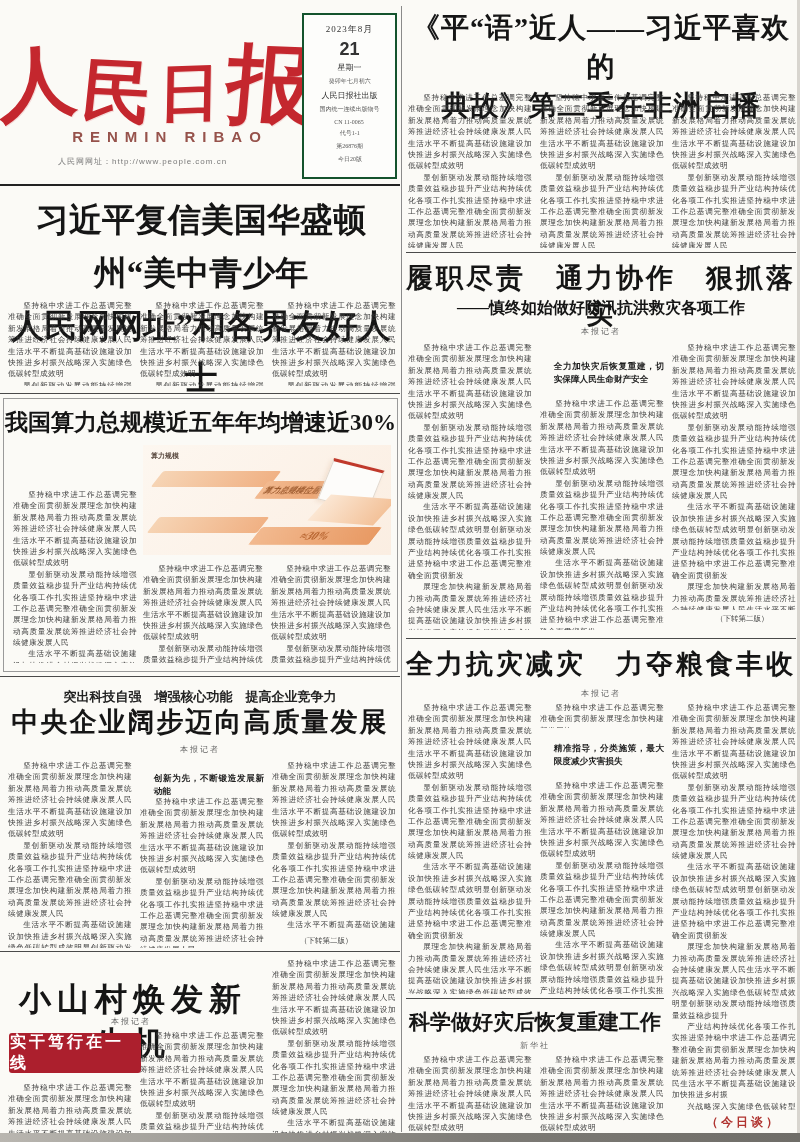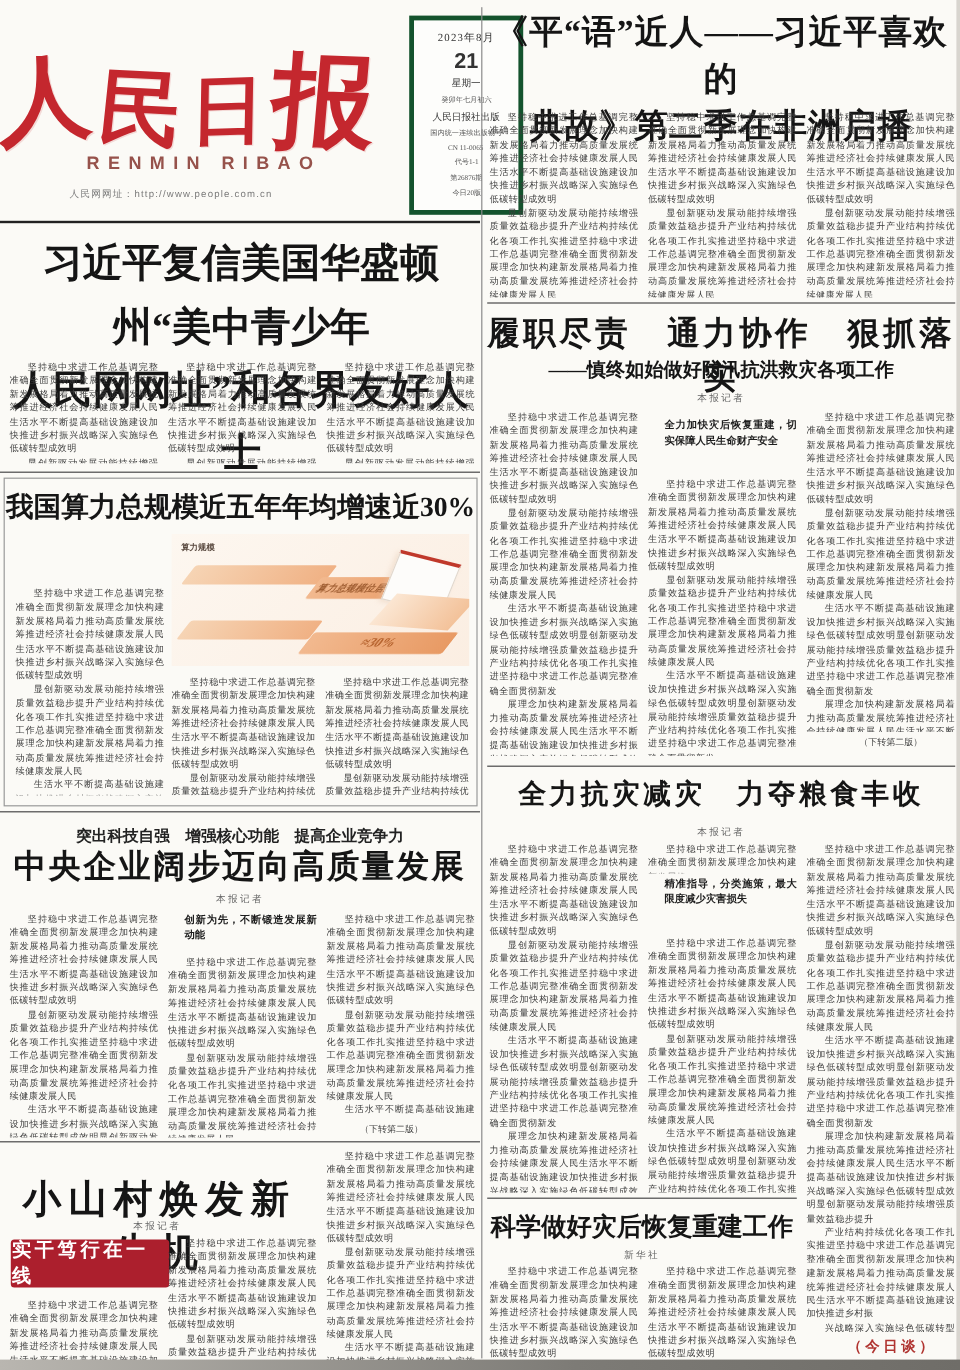--- a/index.html
+++ b/index.html
@@ -22,36 +22,36 @@
   #logo .c1 { font-size:78px; transform:rotate(-6deg) translateY(-6px); }
   #logo .c2 { font-size:70px; transform:rotate(3deg); }
   #logo .c3 { font-size:62px; transform:rotate(-2deg) translateY(-4px); }
   #logo .c4 { font-size:86px; transform:rotate(2deg); }
   #logo-latin { position:absolute; left:70px; top:128px; width:200px; text-align:center;
     font-family:"Liberation Sans",sans-serif; font-weight:bold; font-size:15px;
     letter-spacing:7px; color:#96524b; }
   #url-line { position:absolute; left:58px; top:156px; font-size:8px; color:#7a7a7a;
     font-family:"Liberation Sans",sans-serif; letter-spacing:1px; }
   #datebox { position:absolute; left:302px; top:13px; width:95px; height:166px;
-    border:4px solid #14532d; background:#fdfdfb; display:flex; flex-direction:column;
-    align-items:center; padding-top:8px; gap:4px; text-align:center; color:#333;margin-left:39px; }
+    border:2px solid #14532d; background:#fdfdfb; display:flex; flex-direction:column;
+    align-items:center; padding-top:8px; gap:4px; text-align:center; color:#333; }
   #datebox .ym { font-size:9px; letter-spacing:1px; }
   #datebox .day { font-size:18px; font-weight:bold; font-family:"Liberation Sans",sans-serif; line-height:1; }
   #datebox .wd { font-size:8px; }
   #datebox .small { font-size:6.5px; color:#555; transform:scale(.92); }
   
   .headline { position:absolute; color:#151515; font-weight:bold; text-align:center; }
   .kicker { position:absolute; color:#222; font-weight:bold; text-align:center; }
   .byline { position:absolute; font-size:8px; color:#666; text-align:center; letter-spacing:2px; }
   
   .col { position:absolute; font-size:7.6px; line-height:1.5; color:#3e3e3e;
     text-align:justify; overflow:hidden; letter-spacing:.4px; filter:blur(.35px); }
   .col p { text-indent:2em; margin:0; }
   .bold-para { position:absolute; font-size:8.6px; font-weight:bold; color:#1d1d1d;
-    line-height:1.55; text-align:justify; padding-left:1.6em; filter:blur(.2px); overflow:hidden; }
+    line-height:1.55; text-align:justify; padding-left:1.6em; filter:blur(.2px); overflow:hidden;margin-top:12px; }
   .turn-note { position:absolute; font-size:7.5px; color:#444; filter:blur(.25px); }
   .end-mark { position:absolute; font-size:12px; font-weight:bold; color:#b03430;
     letter-spacing:3px; filter:blur(.2px); }
   
   .red-badge { position:absolute; background:#ac1f2d; color:#fff; font-weight:bold;
     display:flex; align-items:center; justify-content:center; letter-spacing:3px;
     border-radius:2px; box-shadow:0 0 0 1px #ac1f2d; }
   
   #boxB { position:absolute; left:3px; top:398px; width:395px; height:274px;
     border:1px solid #9a9a9a; background:#fbfaf6; }
@@ -225,21 +225,21 @@
     </div>
   <div class="col" style="left:672px;top:342px;width:124px;height:268px;">
       <p>坚持稳中求进工作总基调完整准确全面贯彻新发展理念加快构建新发展格局着力推动高质量发展统筹推进经济社会持续健康发展人民生活水平不断提高基础设施建设加快推进乡村振兴战略深入实施绿色低碳转型成效明</p>
       <p>显创新驱动发展动能持续增强质量效益稳步提升产业结构持续优化各项工作扎实推进坚持稳中求进工作总基调完整准确全面贯彻新发展理念加快构建新发展格局着力推动高质量发展统筹推进经济社会持续健康发展人民</p>
       <p>生活水平不断提高基础设施建设加快推进乡村振兴战略深入实施绿色低碳转型成效明显创新驱动发展动能持续增强质量效益稳步提升产业结构持续优化各项工作扎实推进坚持稳中求进工作总基调完整准确全面贯彻新发</p>
       <p>展理念加快构建新发展格局着力推动高质量发展统筹推进经济社会持续健康发展人民生活水平不断提高基础设施建设加快推进乡村振兴战略深入实施绿色低碳转型成效明显</p>
     </div>
   <div class="turn-note" style="left:716px;top:614px;">（下转第二版）</div>
   <div class="hrule" style="left:406px;top:638px;width:390px;"></div>
 
-  <div class="headline" style="left:406px;top:646px;width:390px;font-size:23px;letter-spacing:3px;">全力抗灾减灾　力夺粮食丰收</div>
+  <div class="headline" style="left:406px;top:646px;width:390px;font-size:27px;letter-spacing:3px;">全力抗灾减灾　力夺粮食丰收</div>
   <div class="byline" style="left:406px;top:688px;width:390px;">本报记者</div>
   <div class="col" style="left:408px;top:702px;width:124px;height:292px;">
       <p>坚持稳中求进工作总基调完整准确全面贯彻新发展理念加快构建新发展格局着力推动高质量发展统筹推进经济社会持续健康发展人民生活水平不断提高基础设施建设加快推进乡村振兴战略深入实施绿色低碳转型成效明</p>
       <p>显创新驱动发展动能持续增强质量效益稳步提升产业结构持续优化各项工作扎实推进坚持稳中求进工作总基调完整准确全面贯彻新发展理念加快构建新发展格局着力推动高质量发展统筹推进经济社会持续健康发展人民</p>
       <p>生活水平不断提高基础设施建设加快推进乡村振兴战略深入实施绿色低碳转型成效明显创新驱动发展动能持续增强质量效益稳步提升产业结构持续优化各项工作扎实推进坚持稳中求进工作总基调完整准确全面贯彻新发</p>
       <p>展理念加快构建新发展格局着力推动高质量发展统筹推进经济社会持续健康发展人民生活水平不断提高基础设施建设加快推进乡村振兴战略深入实施绿色低碳转型成效明显创新驱动发展动能持续增强质量效益稳步提升</p>
     </div>
   <div class="col" style="left:540px;top:702px;width:124px;height:26px;">
       <p>坚持稳中求进工作总基调完整准确全面贯彻新发展理念加快构建新发展格</p>
     </div>

